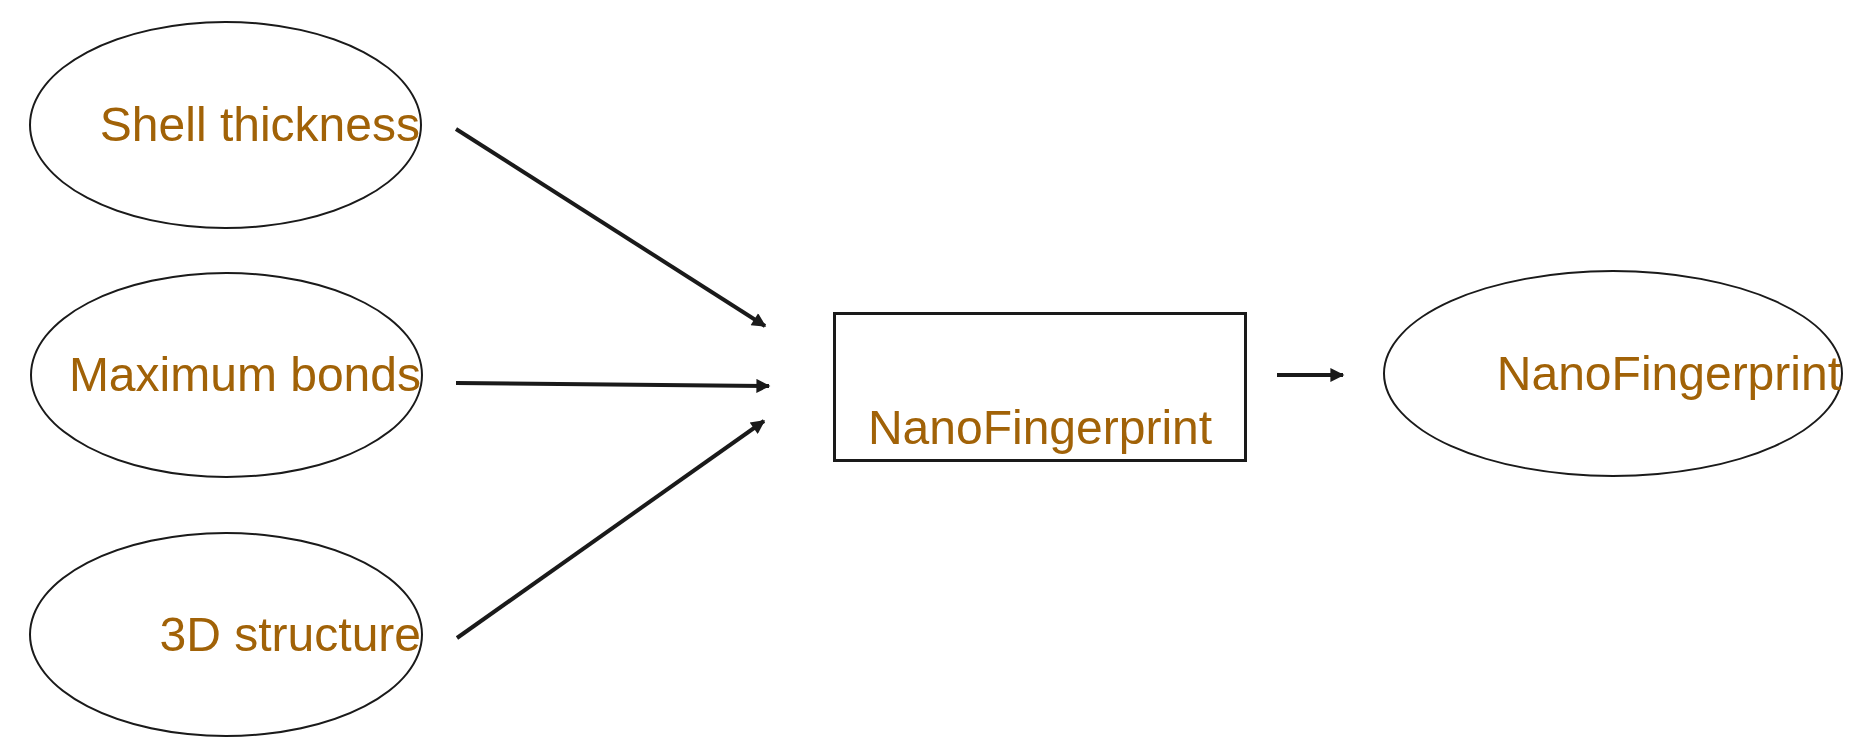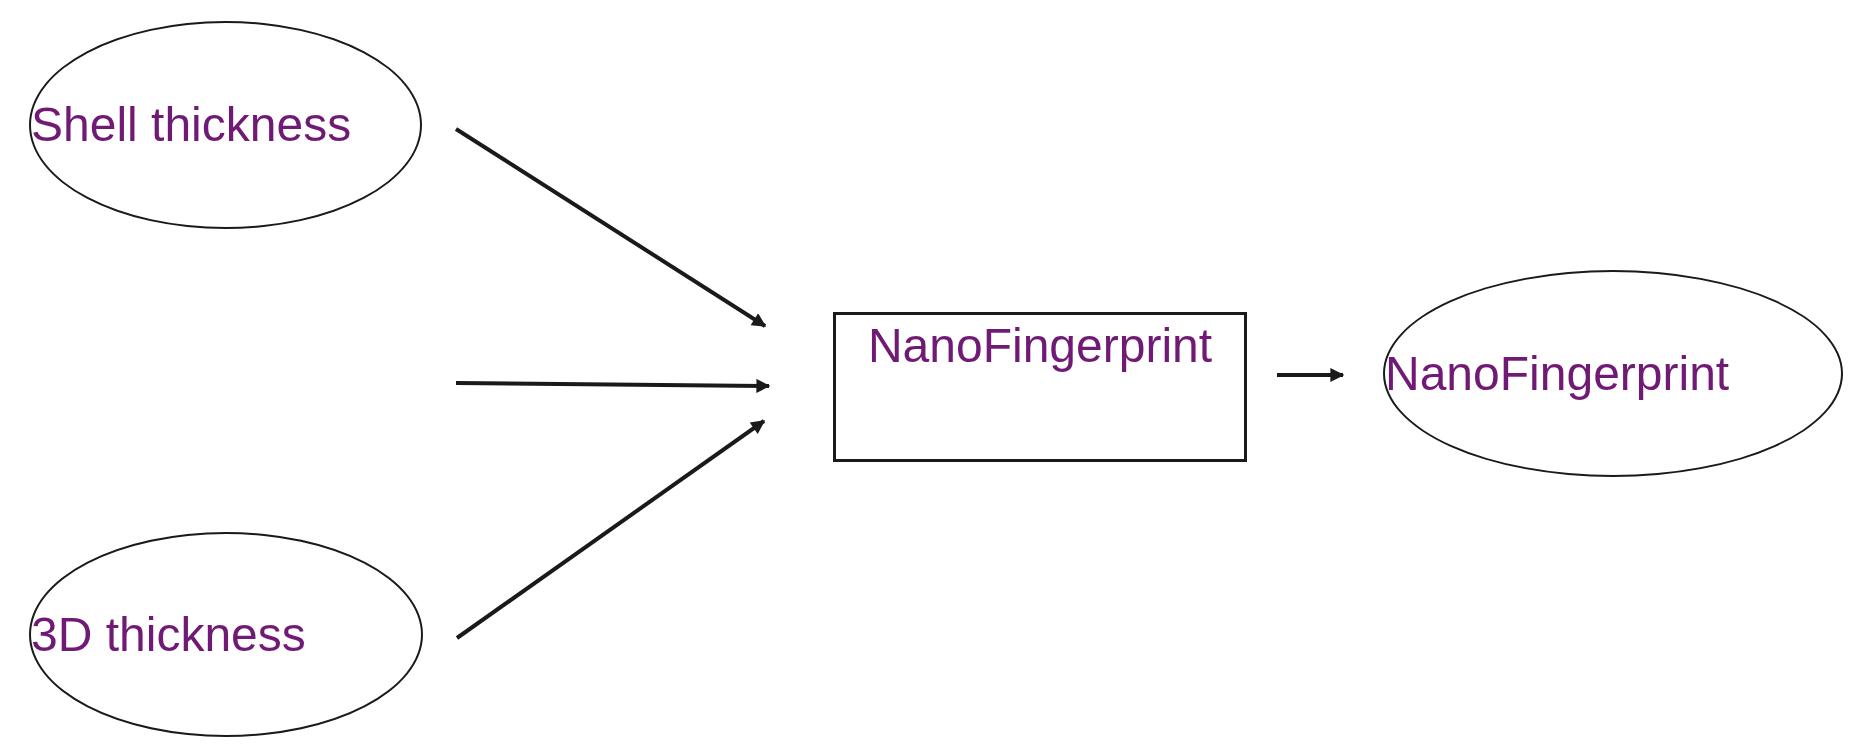--- a/index.html
+++ b/index.html
@@ -28,24 +28,24 @@
     fill: none;
   }
   .arrowhead-fill {
     fill: #1a1a1a;
   }
   .node {
     position: absolute;
     box-sizing: border-box;
     display: flex;
     align-items: center;
-    justify-content: flex-start;
+    justify-content: flex-end;
     text-align: center;
     background: #ffffff;
-    color: #701a75;
+    color: #a16207;
     font-size: 48px;
     line-height: 1.25;
   }
   .ellipse {
     border: 2px solid #1a1a1a;
     border-radius: 50%;
   }
   .rectangle {
     border: 3px solid #1a1a1a;
     flex-direction: column;
@@ -75,23 +75,26 @@
     <line class="arrow" x1="456" y1="129" x2="765" y2="326" marker-end="url(#ah)"></line>
     <line class="arrow" x1="456" y1="383" x2="769" y2="386" marker-end="url(#ah)"></line>
     <line class="arrow" x1="457" y1="638" x2="764" y2="421" marker-end="url(#ah)"></line>
     <line class="arrow" x1="1277" y1="375" x2="1343" y2="375" marker-end="url(#ah)"></line>
   </svg>
 
   <div class="node ellipse node-shell">
     <span class="label">Shell thickness</span>
   </div>
 
+  <div class="node ellipse node-bonds">
+    <span class="label">Maximum bonds</span>
+  </div>
 
   <div class="node ellipse node-3d">
-    <span class="label">3D thickness</span>
+    <span class="label">3D structure</span>
   </div>
 
   <div class="node rectangle node-gen">
     <span class="label">NanoFingerprint</span>
   </div>
 
   <div class="node ellipse node-out">
     <span class="label">NanoFingerprint</span>
   </div>
 

